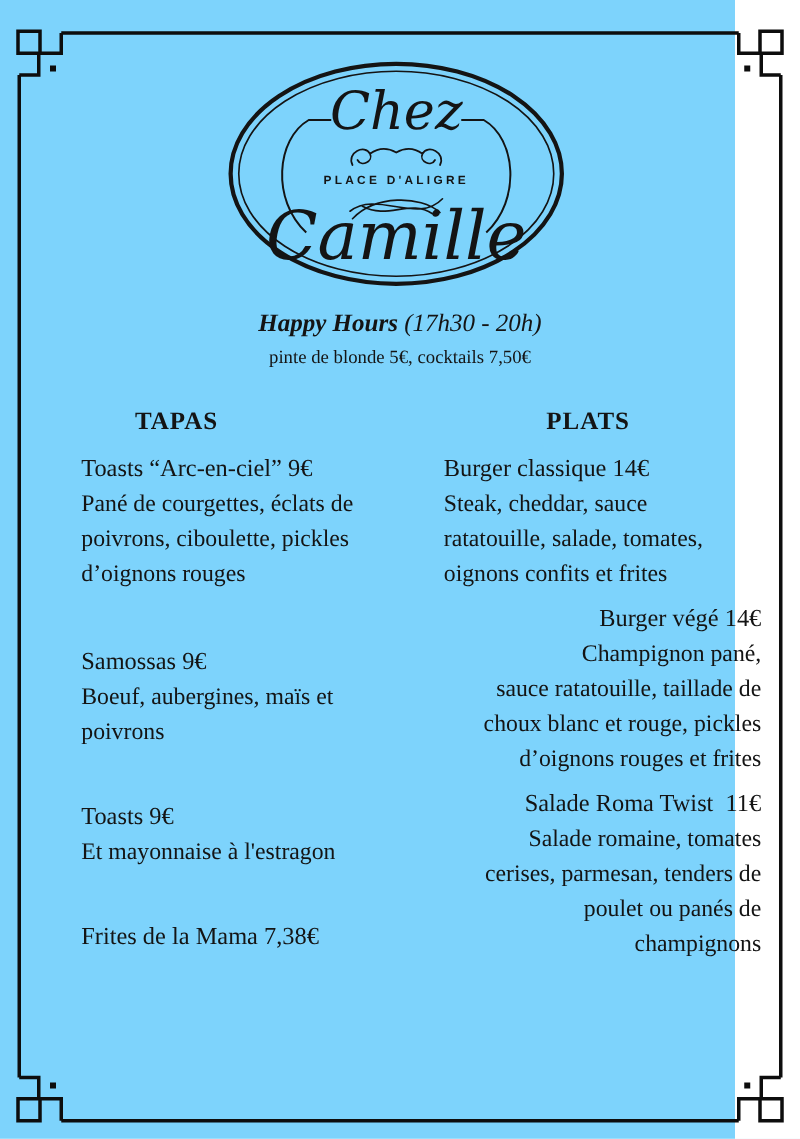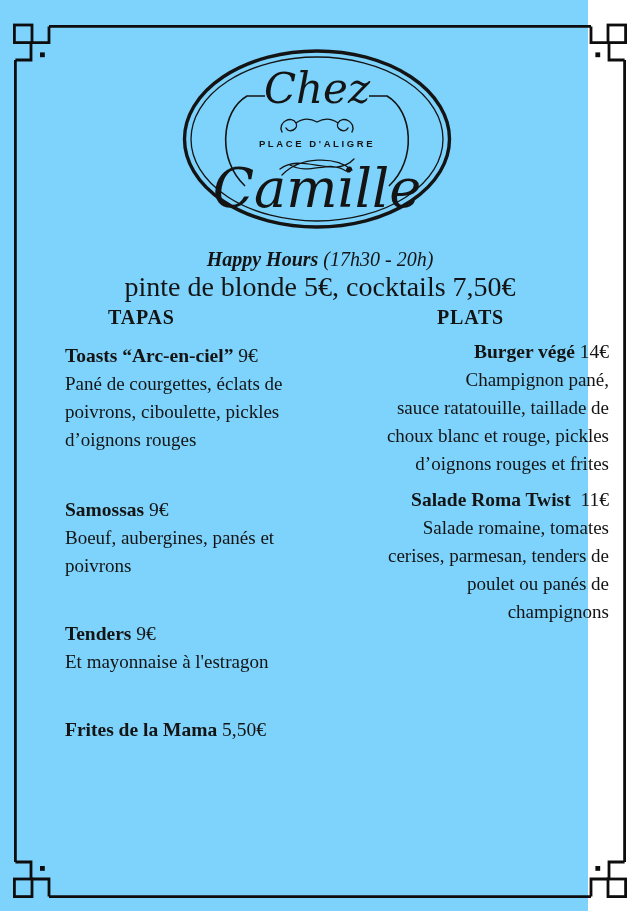--- a/index.html
+++ b/index.html
@@ -10,31 +10,31 @@
 
   .frame-svg { position: absolute; left: 0; top: 0; }
 
   .logo-svg { position: absolute; left: 181px; top: 48px; }
   .logo-script { font-family: "DejaVu Serif", serif; font-style: italic; fill: #141414; }
   .logo-caps { font-family: "Liberation Sans", sans-serif; font-weight: bold; fill: #141414; }
 
   .happy-hours { position: absolute; left: 0; top: 246px; width: 640px; text-align: center; }
   .hh-line1 { font-size: 20px; font-style: italic; line-height: 27px; }
   .hh-line1 .hh-title { font-weight: bold; }
-  .hh-line2 { font-size: 28px; line-height: 27px; text-align: center; }
+  .hh-line2 { font-size: 15px; line-height: 27px; text-align: center; }
 
-  .col { position: absolute; top: 304px; }
+  .col { position: absolute; top: 324px; }
   .col-tapas { left: 65px;  width: 256px; }
   .col-plats { left: 355px; width: 254px; }
   .col-header { font-size: 20px; font-weight: bold; letter-spacing: 0.8px; line-height: 26px; width: fit-content; }
   .col-tapas .col-header { margin-left: 43px; }
   .col-plats .col-header { margin-left: 82px; }
 
   .menu-item .item-title { font-size: 19.5px; line-height: 28px; }
-  .menu-item .item-name  { font-weight: bold; }
+  .menu-item .item-name  { font-weight: normal; }
   .menu-item .item-price { font-weight: normal; }
   .menu-item .item-desc  { font-size: 19px; line-height: 28px; white-space: pre-line; }
   .mt12 { margin-top: 12px; }
   .mt8  { margin-top: 8px; text-align: right; }
   .mt40 { margin-top: 40px; }
   .mt42 { margin-top: 42px; }
 </style>
 </head>
 <body>
 
@@ -95,37 +95,43 @@
 
     <div class="menu-item mt12">
       <div class="item-title"><span class="item-name">Toasts “Arc-en-ciel”</span> <span class="item-price">9€</span></div>
       <div class="item-desc">Pané de courgettes, éclats de
 poivrons, ciboulette, pickles
 d’oignons rouges</div>
     </div>
 
     <div class="menu-item mt42">
       <div class="item-title"><span class="item-name">Samossas</span> <span class="item-price">9€</span></div>
-      <div class="item-desc">Boeuf, aubergines, panés et
+      <div class="item-desc">Boeuf, aubergines, maïs et
 poivrons</div>
     </div>
 
     <div class="menu-item mt40">
-      <div class="item-title"><span class="item-name">Tenders</span> <span class="item-price">9€</span></div>
+      <div class="item-title"><span class="item-name">Toasts</span> <span class="item-price">9€</span></div>
       <div class="item-desc">Et mayonnaise à l'estragon</div>
     </div>
 
     <div class="menu-item mt40">
-      <div class="item-title"><span class="item-name">Frites de la Mama</span> <span class="item-price">5,50€</span></div>
+      <div class="item-title"><span class="item-name">Frites de la Mama</span> <span class="item-price">7,38€</span></div>
     </div>
   </div>
 
   <div class="col col-plats">
     <div class="col-header">PLATS</div>
 
+    <div class="menu-item mt12">
+      <div class="item-title"><span class="item-name">Burger classique</span> <span class="item-price">14€</span></div>
+      <div class="item-desc">Steak, cheddar, sauce
+ratatouille, salade, tomates,
+oignons confits et frites</div>
+    </div>
 
     <div class="menu-item mt8">
       <div class="item-title"><span class="item-name">Burger végé</span> <span class="item-price">14€</span></div>
       <div class="item-desc">Champignon pané,
 sauce ratatouille, taillade de
 choux blanc et rouge, pickles
 d’oignons rouges et frites</div>
     </div>
 
 

